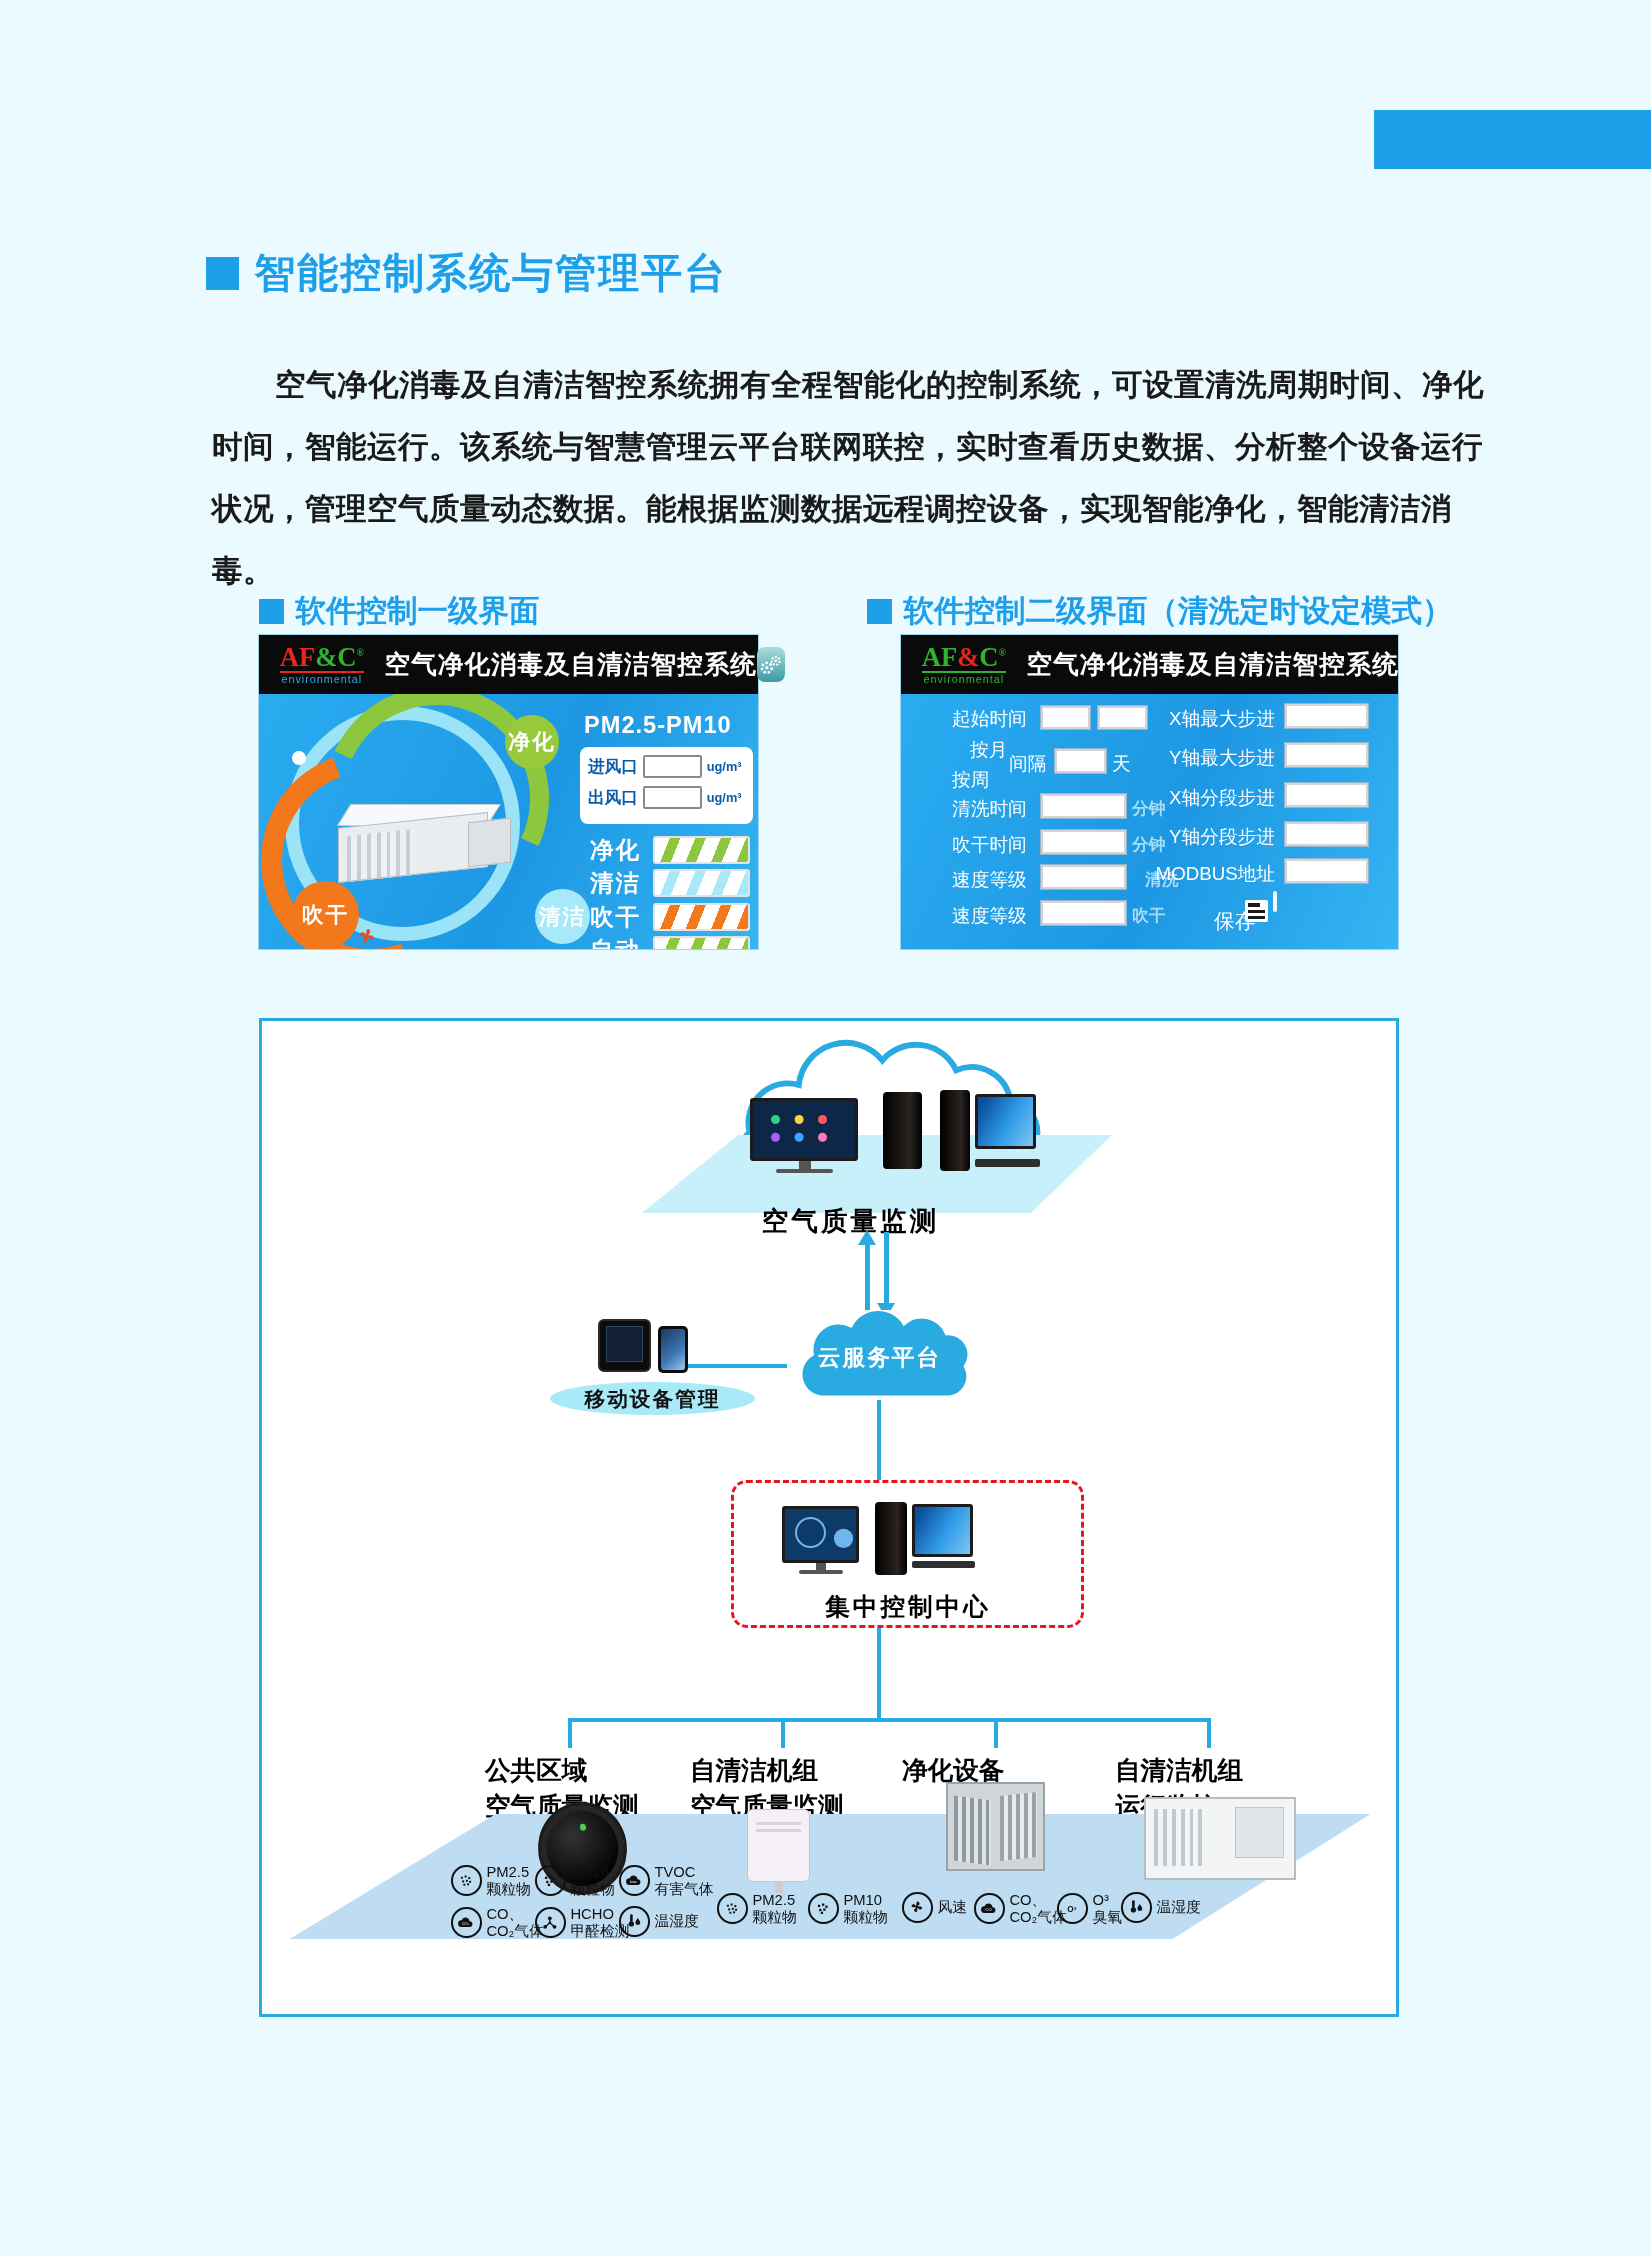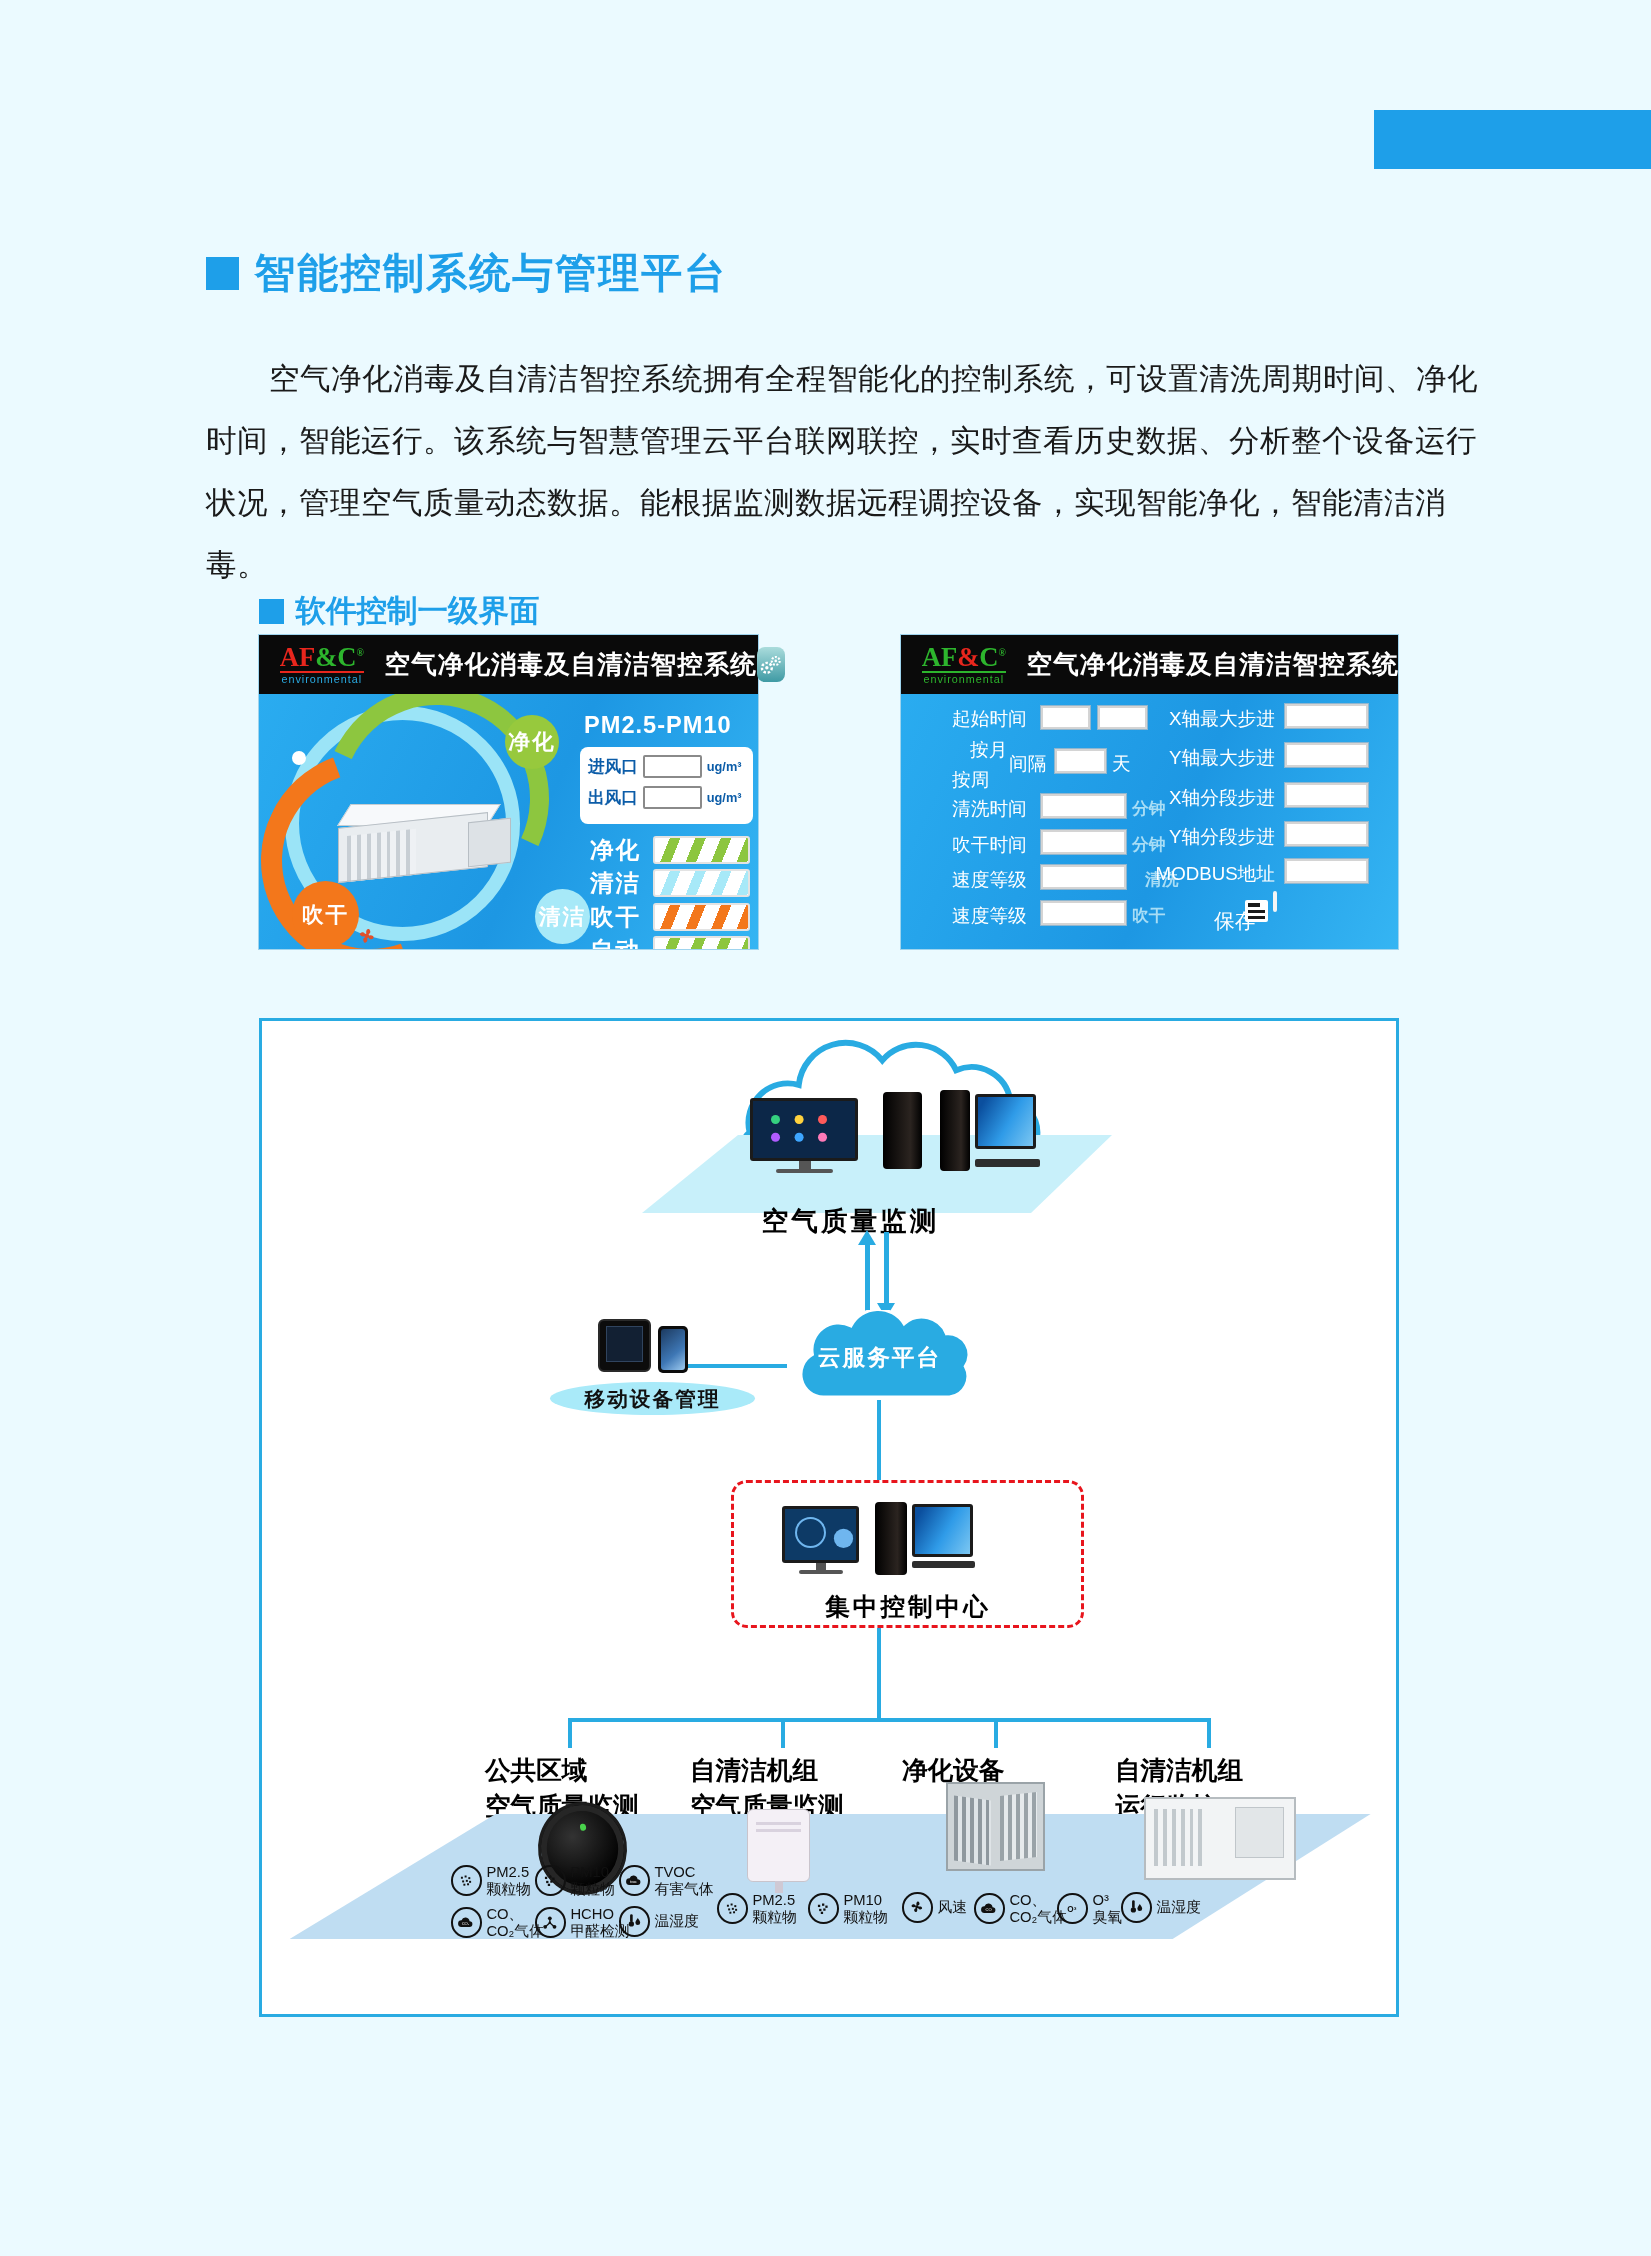--- a/index.html
+++ b/index.html
@@ -4,22 +4,22 @@
 <style>
   html,body{margin:0;padding:0;background:#EBFAFF;}
   .page{position:relative;width:1652px;height:2257px;background:#EBFAFF;overflow:hidden;
         font-family:"Liberation Sans","DejaVu Sans",sans-serif;color:#111;}
   .abs{position:absolute;}
   
   .topbar{left:1374px;top:110px;width:278px;height:59px;background:#1E9FE9;}
   .title-row{left:206px;top:246px;display:flex;align-items:center;gap:15.8px;}
   .title-sq{width:32.5px;height:32.5px;background:#1E9FE9;display:inline-block;}
   .page-title{font-size:41px;font-weight:bold;color:#1E9FE9;margin:0;letter-spacing:2px;}
-  .paragraph{left:206px;top:347px;width:1283px;margin:0;font-size:30.5px;line-height:62px;
-             text-indent:63px;color:#1a1a1a;letter-spacing:0.5px;}
+  .paragraph{left:206px;top:347px;width:1283px;margin:6px;font-size:30.5px;line-height:62px;
+             text-indent:63px;color:#1a1a1a;letter-spacing:0.5px;font-weight:bold;}
   .sec-head{display:flex;align-items:center;gap:11.8px;font-size:30.5px;font-weight:bold;color:#1E9FE9;text-align:right;}
   .sec-sq{width:24.6px;height:24.6px;background:#1E9FE9;display:inline-block;}
   
   .app{background:#1D97E3;box-shadow:0 0 0 1px #9fd4ee;}
   .app-hd{position:absolute;left:0;top:0;right:0;height:59px;background:#0a0a0a;display:flex;align-items:center;padding:0 11.8px;box-sizing:border-box;}
   .logo{width:102px;flex:0 0 auto;text-align:center;line-height:1;}
   .logo .lrow{font-family:"Liberation Serif","DejaVu Serif",serif;font-weight:bold;font-size:26.6px;border-bottom:2px solid #2db52d;display:inline-block;padding-bottom:1px;}
   .logo .lsub{font-size:10.8px;letter-spacing:1px;margin-top:1px;}
   .c-red{color:#e8261d;} .c-grn{color:#2db52d;} .c-cyan{color:#29ABE2;}
   .reg{font-size:9.9px;vertical-align:super;}
@@ -114,20 +114,24 @@
   <div class="abs title-row">
     <span class="title-sq"></span>
     <h1 class="page-title">智能控制系统与管理平台</h1>
   </div>
 
   <p class="abs paragraph">空气净化消毒及自清洁智控系统拥有全程智能化的控制系统，可设置清洗周期时间、净化时间，智能运行。该系统与智慧管理云平台联网联控，实时查看历史数据、分析整个设备运行状况，管理空气质量动态数据。能根据监测数据远程调控设备，实现智能净化，智能清洁消毒。</p>
 
   <div class="abs sec-head" style="left:259px;top:591px;">
     <span class="sec-sq"></span>
     <span>软件控制一级界面</span>
+  </div>
+  <div class="abs sec-head" style="left:867px;top:591px;">
+    <span class="sec-sq"></span>
+    <span>软件控制二级界面（清洗定时设定模式）</span>
   </div>
 
   <div class="abs app" style="left:259px;top:635px;width:499px;height:314px;">
     <div class="app-hd">
       <div class="logo">
         <div class="lrow" style="border-bottom-color:#e8261d;">
           <span class="c-red">AF</span><span class="c-grn">&amp;</span><span class="c-grn">C</span><sup class="reg c-grn">®</sup>
         </div>
         <div class="lsub c-cyan">environmental</div>
       </div>

